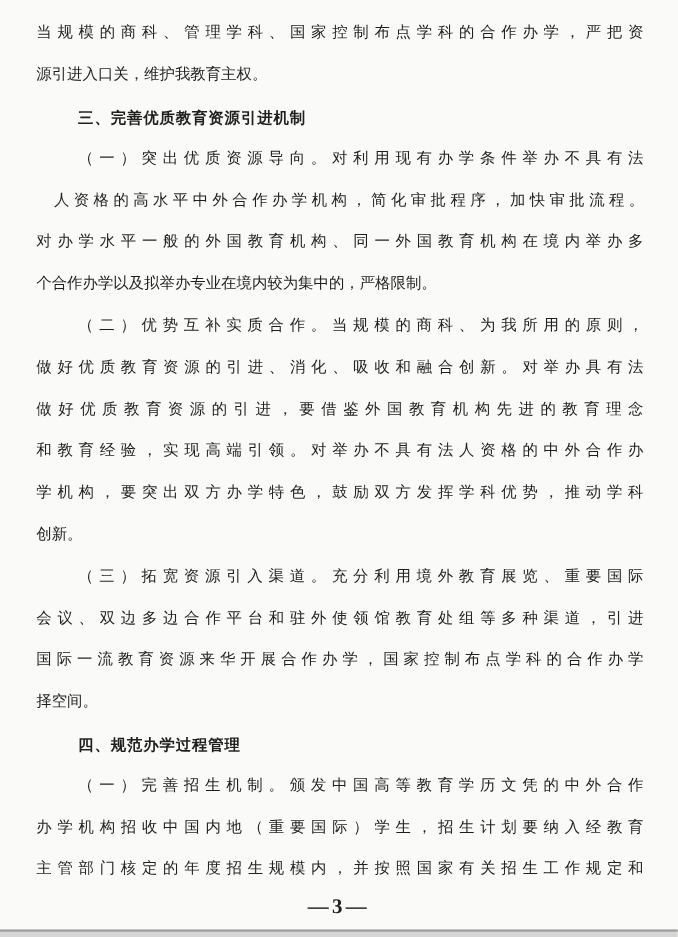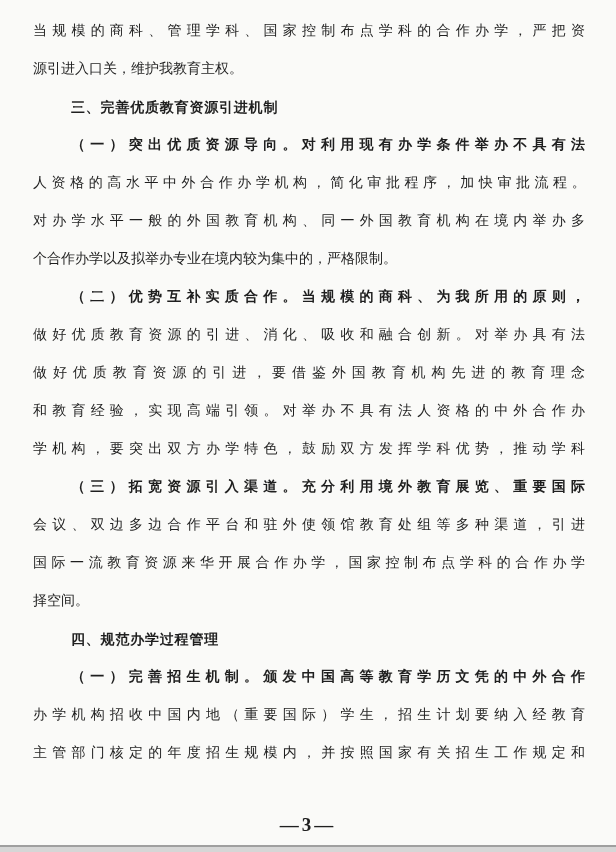--- a/index.html
+++ b/index.html
@@ -34,22 +34,22 @@
     line-height: 38px;
     height: 38px;
     overflow: hidden;
     text-align: justify;
     white-space: nowrap;
   }
   .line.fill {
     text-align-last: justify;
     -moz-text-align-last: justify;
   }
-  .line.indent { text-indent: 38px; font-weight: bold; }
-  .line.squeeze { letter-spacing: -0.7px; }
+  .line.indent { text-indent: 38px; }
+  .line.squeeze { letter-spacing: -0.7px; margin-left: 16px; }
   .line.heading {
     font-family: Liberation Sans, sans-serif;
     font-weight: 700;
     letter-spacing: 0.8px;
   }
   .footer {
     position: absolute;
     top: 812px;
     left: 0;
     width: 100%;
@@ -81,20 +81,21 @@
       <div class="line heading indent">三、完善优质教育资源引进机制</div>
       <div class="line indent fill">（一）突出优质资源导向。对利用现有办学条件举办不具有法</div>
       <div class="line fill squeeze">人资格的高水平中外合作办学机构，简化审批程序，加快审批流程。</div>
       <div class="line fill">对办学水平一般的外国教育机构、同一外国教育机构在境内举办多</div>
       <div class="line">个合作办学以及拟举办专业在境内较为集中的，严格限制。</div>
       <div class="line indent fill">（二）优势互补实质合作。当规模的商科、为我所用的原则，</div>
       <div class="line fill">做好优质教育资源的引进、消化、吸收和融合创新。对举办具有法</div>
       <div class="line fill">做好优质教育资源的引进，要借鉴外国教育机构先进的教育理念</div>
       <div class="line fill">和教育经验，实现高端引领。对举办不具有法人资格的中外合作办</div>
       <div class="line fill">学机构，要突出双方办学特色，鼓励双方发挥学科优势，推动学科</div>
+      <div class="line">创新。</div>
       <div class="line indent fill">（三）拓宽资源引入渠道。充分利用境外教育展览、重要国际</div>
       <div class="line fill">会议、双边多边合作平台和驻外使领馆教育处组等多种渠道，引进</div>
       <div class="line fill">国际一流教育资源来华开展合作办学，国家控制布点学科的合作办学</div>
       <div class="line">择空间。</div>
       <div class="line heading indent">四、规范办学过程管理</div>
       <div class="line indent fill">（一）完善招生机制。颁发中国高等教育学历文凭的中外合作</div>
       <div class="line fill">办学机构招收中国内地（重要国际）学生，招生计划要纳入经教育</div>
       <div class="line fill">主管部门核定的年度招生规模内，并按照国家有关招生工作规定和</div>
     </main>
 

